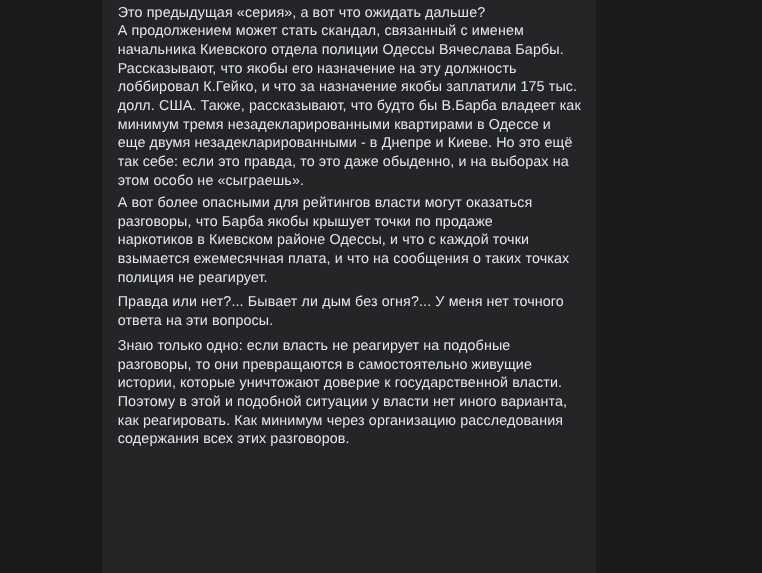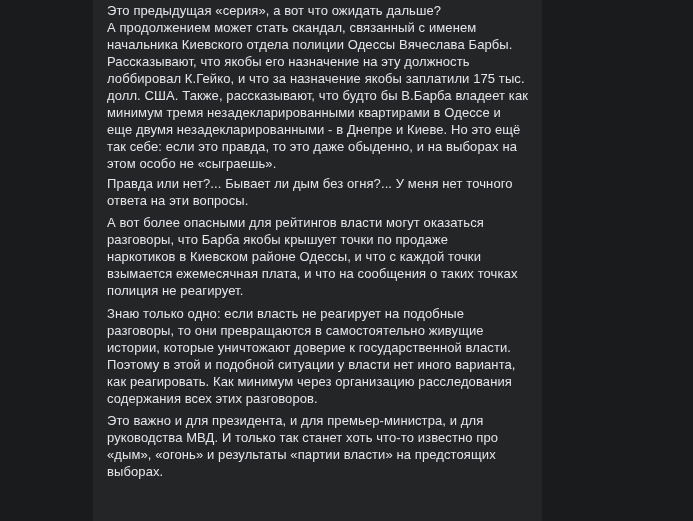--- a/index.html
+++ b/index.html
@@ -52,32 +52,28 @@
       <p class="blk gap-sm">Это предыдущая «серия», а вот что ожидать дальше?
 А продолжением может стать скандал, связанный с именем
 начальника Киевского отдела полиции Одессы Вячеслава Барбы.
 Рассказывают, что якобы его назначение на эту должность
 лоббировал К.Гейко, и что за назначение якобы заплатили 175 тыс.
 долл. США. Также, рассказывают, что будто бы В.Барба владеет как
 минимум тремя незадекларированными квартирами в Одессе и
 еще двумя незадекларированными - в Днепре и Киеве. Но это ещё
 так себе: если это правда, то это даже обыденно, и на выборах на
 этом особо не «сыграешь».</p>
-      <p class="blk gap-md">Правда или нет?... Бывает ли дым без огня?... У меня нет точного
-ответа на эти вопросы.</p>
       <p class="blk gap-md">А вот более опасными для рейтингов власти могут оказаться
 разговоры, что Барба якобы крышует точки по продаже
 наркотиков в Киевском районе Одессы, и что с каждой точки
 взымается ежемесячная плата, и что на сообщения о таких точках
 полиция не реагирует.</p>
+      <p class="blk gap-md">Правда или нет?... Бывает ли дым без огня?... У меня нет точного
+ответа на эти вопросы.</p>
       <p class="blk gap-md">Знаю только одно: если власть не реагирует на подобные
 разговоры, то они превращаются в самостоятельно живущие
 истории, которые уничтожают доверие к государственной власти.
 Поэтому в этой и подобной ситуации у власти нет иного варианта,
 как реагировать. Как минимум через организацию расследования
 содержания всех этих разговоров.</p>
-      <p class="blk gap-sm">Это важно и для президента, и для премьер-министра, и для
-руководства МВД. И только так станет хоть что-то известно про
-«дым», «огонь» и результаты «партии власти» на предстоящих
-выборах.</p>
     </div>
   </div>
 </div>
 
 </body></html>

